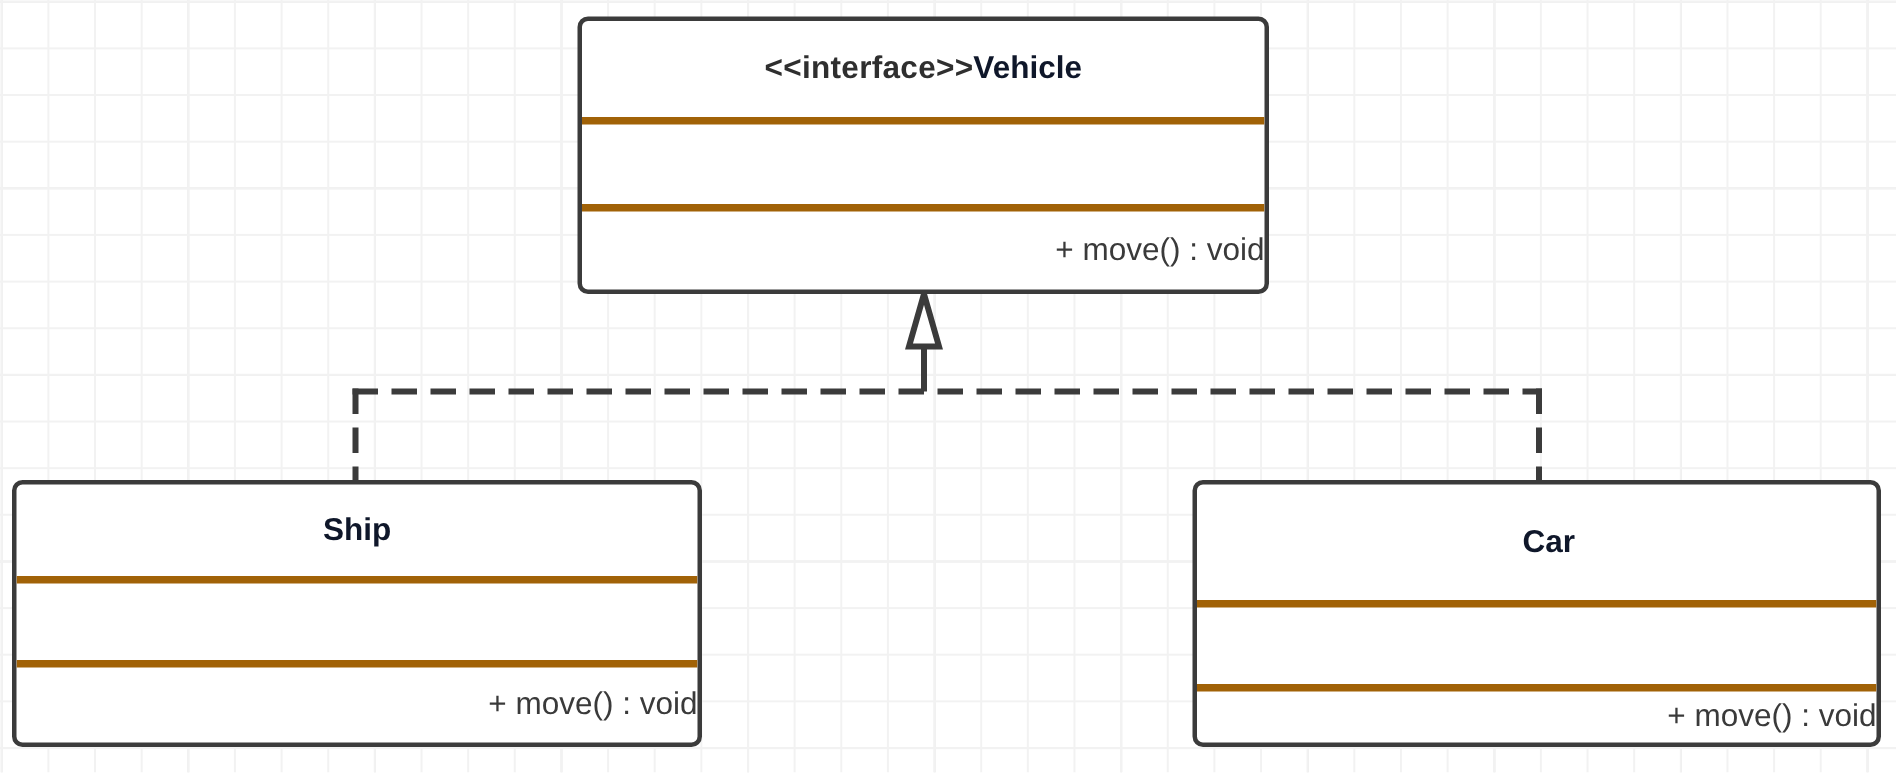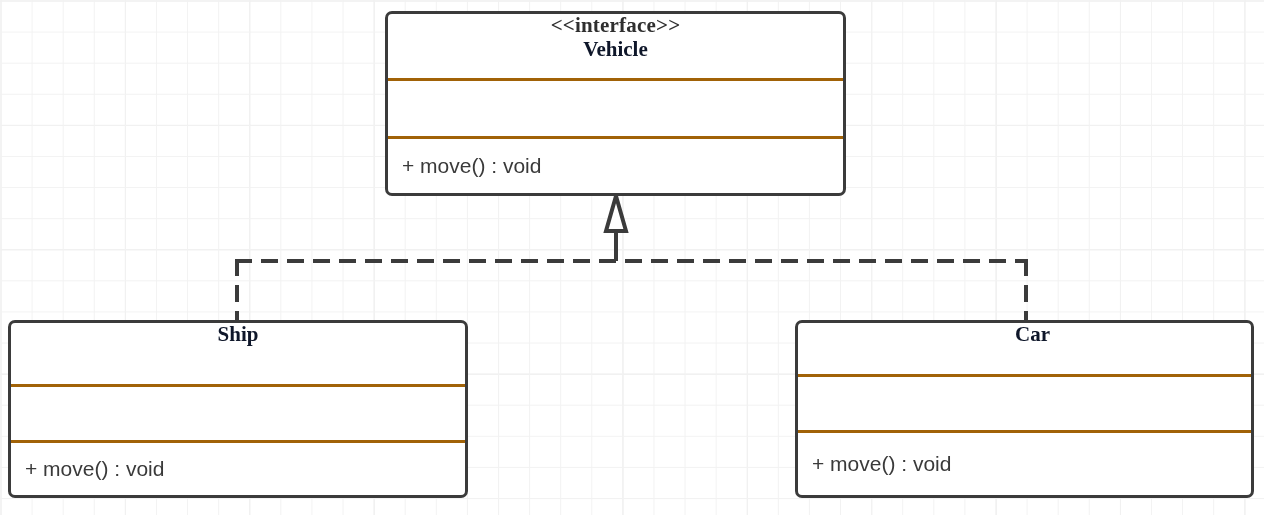--- a/index.html
+++ b/index.html
@@ -39,29 +39,30 @@
     border-radius: 7px;
     display: flex;
     flex-direction: column;
     overflow: hidden;
   }
   .uml-compartment {
     box-sizing: border-box;
     position: relative;
   }
   .uml-compartment + .uml-compartment {
-    border-top: 3px solid #a16207;
+    border-top: 5px solid #a16207;
+    text-align: right;
   }
 
   .comp-name {
     display: flex;
-    flex-direction: column;
+    flex-direction: row;
     align-items: center;
+    justify-content: center;
     text-align: center;
-    font-family: Liberation Serif, serif;
   }
   .stereotype {
     font-weight: bold;
     font-size: 21px;
     color: #2f2f2f;
     line-height: 1.14;
     letter-spacing: 0.2px;
   }
   .class-name {
     font-weight: bold;
@@ -130,21 +131,21 @@
     <div class="uml-compartment comp-name" style="height:61px;border-radius:14px;">
       <div class="class-name">Ship</div>
     </div>
     <div class="uml-compartment comp-attrs" style="height:56px;"></div>
     <div class="uml-compartment comp-ops" style="flex:1 1 auto;">
       <div class="member">+ move() : void</div>
     </div>
   </div>
 
   <div class="uml-class" style="left:795px; top:320px; width:459px; height:178px;">
-    <div class="uml-compartment comp-name" style="height:51px;margin-left:16px;">
+    <div class="uml-compartment comp-name" style="height:77px;margin-left:16px;">
       <div class="class-name">Car</div>
     </div>
     <div class="uml-compartment comp-attrs" style="height:56px;"></div>
     <div class="uml-compartment comp-ops" style="flex:1 1 auto;">
       <div class="member">+ move() : void</div>
     </div>
   </div>
 
 </div>
 

